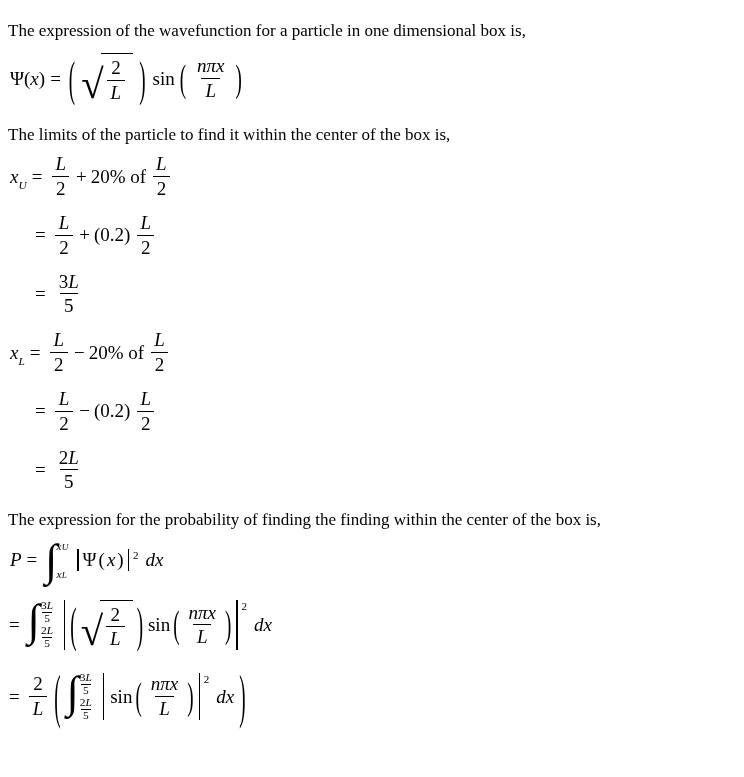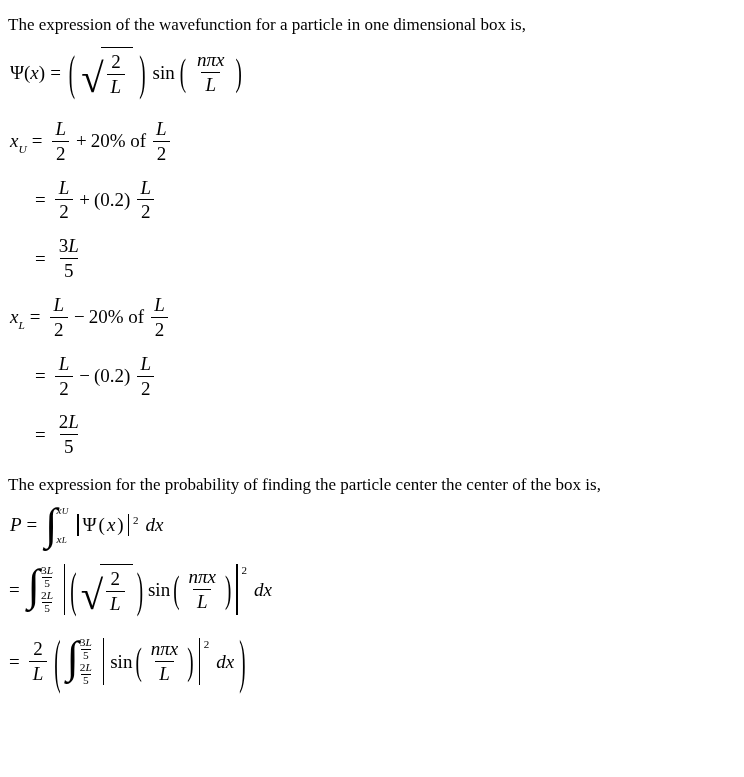--- a/index.html
+++ b/index.html
@@ -1,18 +1,18 @@
 <!DOCTYPE html>
 <html><head>
 <meta charset="utf-8">
 <style>
   * { box-sizing: border-box; }
   html, body { margin: 0; padding: 0; background: #ffffff; }
   .page {
-    width: 744px; min-height: 777px; padding: 12px 10px 10px 8px;
+    width: 744px; min-height: 777px; padding: 18px 10px 10px 8px;
     font-family: "Liberation Serif", serif; color: #000;
   }
   .para { font-size: 17px; line-height: 1.25; margin: 16px 0 8px; }
   .para.first { margin-top: 2px; }
 
   
   .eq {
     display: flex; align-items: center; column-gap: 4px;
     font-size: 19px; margin: 8px 0 12px 2px; white-space: nowrap;
   }
@@ -85,20 +85,21 @@
     <span class="big s26">)</span>
     <span class="t fname">sin</span>
     <span class="big s20">(</span>
     <span class="frac">
       <span class="num it">nπx</span>
       <span class="den it">L</span>
     </span>
     <span class="big s20">)</span>
   </div>
 
+  <p class="para">The limits of the particle to find it within the center of the box is,</p>
 
   <div class="eq">
     <span class="grp">
       <span class="t it">x</span>
       <span class="subsc">U</span>
     </span>
     <span class="t eqsign">=</span>
     <span class="frac">
       <span class="num it">L</span>
       <span class="den">2</span>
@@ -173,21 +174,21 @@
     <span class="t eqsign">=</span>
     <span class="frac">
       <span class="num">
         <span>2</span>
           <span class="it">L</span>
       </span>
       <span class="den">5</span>
     </span>
   </div>
 
-  <p class="para">The expression for the probability of finding the particle center the center of the box is,</p>
+  <p class="para">The expression for the probability of finding the finding within the center of the box is,</p>
 
   <div class="eq">
     <span class="t it">P</span>
     <span class="t eqsign">=</span>
     <span class="int">
       <span class="sign">∫</span>
       <span class="lims">
         <span class="up">
           <span class="it">x</span>
             <span class="subsc2">U</span>

